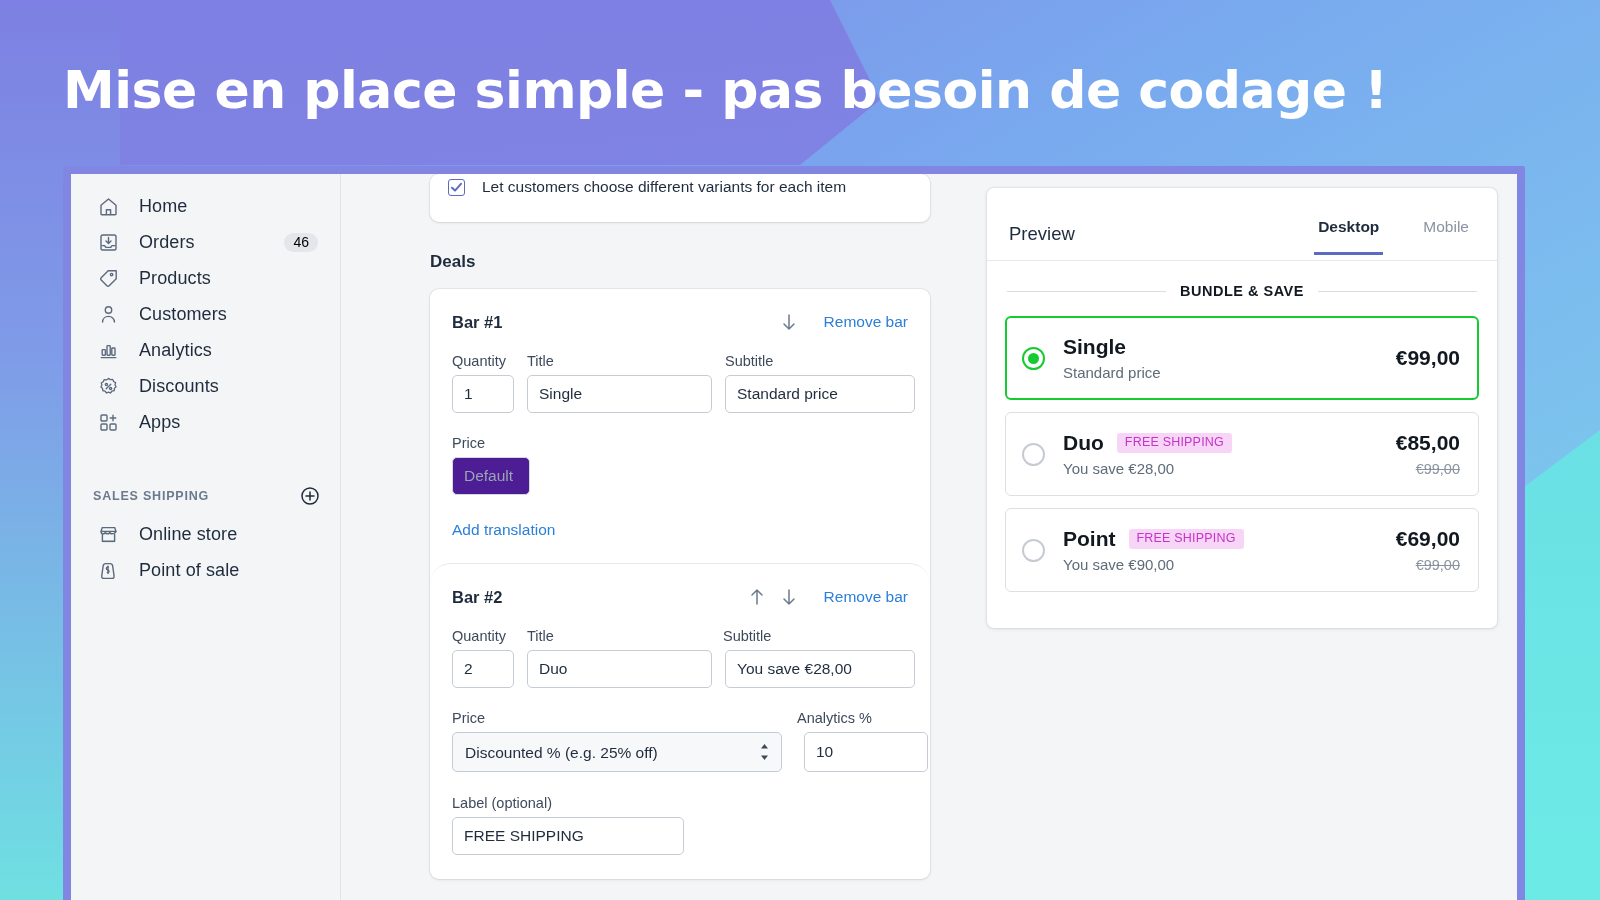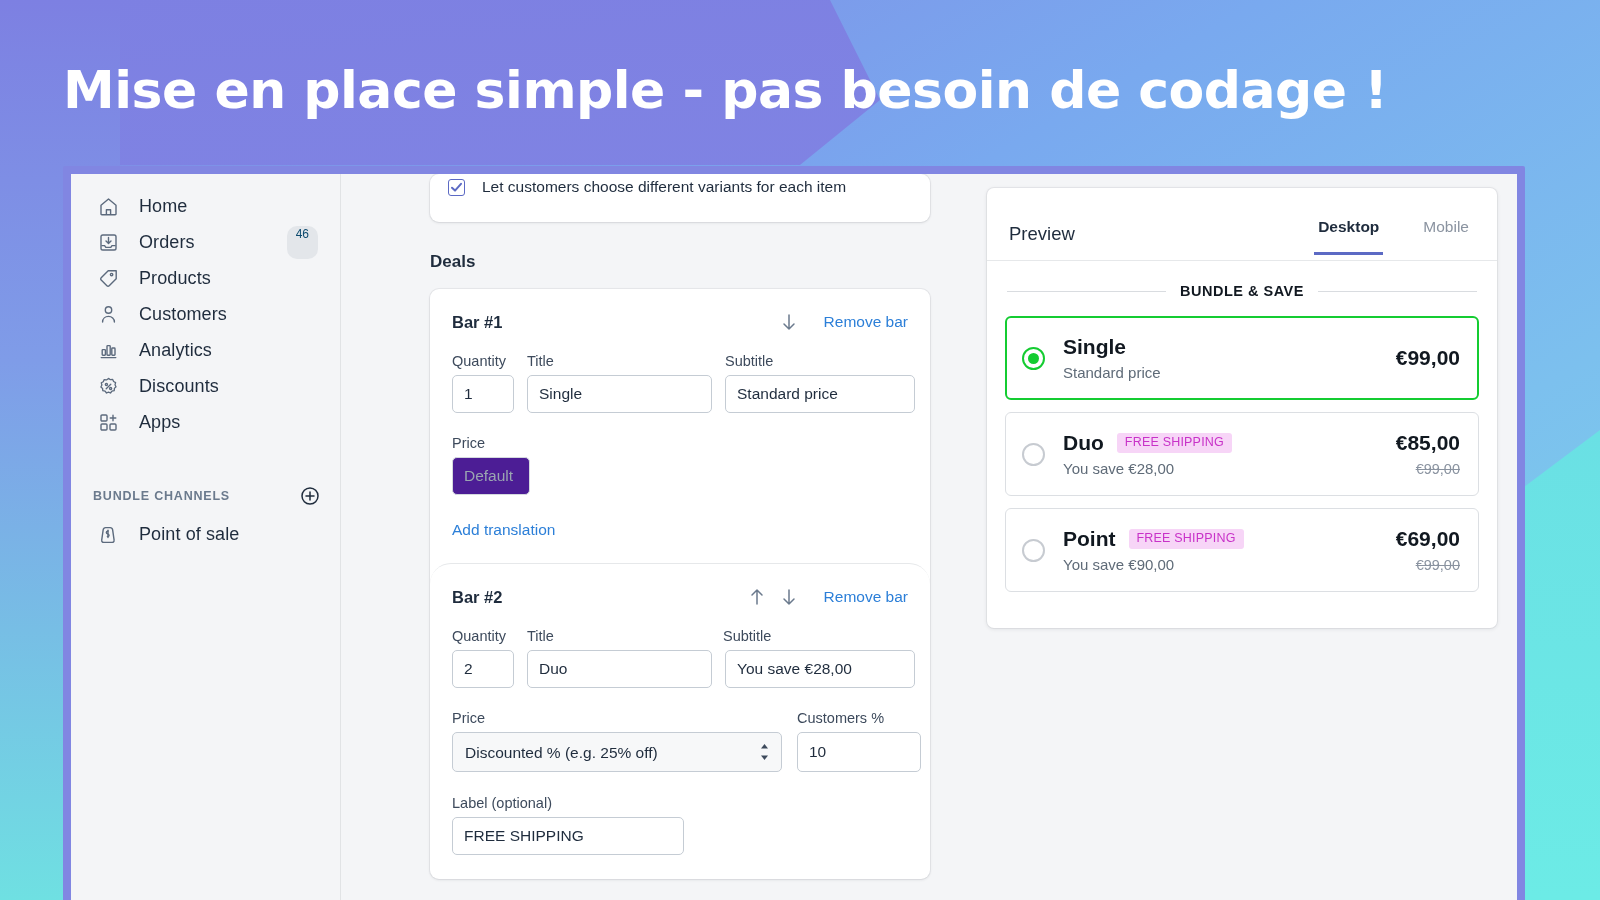--- a/index.html
+++ b/index.html
@@ -106,25 +106,25 @@
     display: flex; align-items: center; justify-content: center;
   }
   .nav-item .ico svg { width: 21px; height: 21px; display: block; }
   .nav-label {
     font-size: 18px;
     color: #1f2c3d;
     flex: 1 1 auto;
     letter-spacing: 0.1px;
   }
   .nav-badge {
-    font-size: 12px;
-    color: #0c4a6e;
+    font-size: 14px;
+    color: #000000;
     background: #e3e6ea;
     border-radius: 10px;
-    padding: 2px 9px 19px;
+    padding: 2px 9px 3px;
     line-height: 1;
   }
 
   .section-head {
     display: flex;
     align-items: center;
     padding: 0 20px 0 22px;
     margin-top: 44px;
     margin-bottom: 8px;
     height: 24px;
@@ -479,30 +479,41 @@
                   <rect x="3" y="12" width="6" height="6" rx="1"></rect>
                   <rect x="12" y="12" width="6" height="6" rx="1"></rect>
                   <path d="M15 3.2v5.6M12.2 6h5.6" stroke-linecap="round"></path>
                 </svg>
               </span>
               <span class="nav-label">Apps</span>
             </div>
           </div>
 
         <div class="section-head">
-          <div class="section-title">BUNDLE CHANNELS</div>
+          <div class="section-title">SALES SHIPPING</div>
           <div class="plus-btn">
             <svg viewBox="0 0 20 20" fill="none" stroke="currentColor" stroke-width="1.5">
               <circle cx="10" cy="10" r="8"></circle>
                 <path d="M10 6v8M6 10h8" stroke-linecap="round"></path>
             </svg>
           </div>
         </div>
 
         <div id="channel-list">
+            <div class="nav-item">
+              <span class="ico">
+                <svg viewBox="0 0 21 21" fill="none" stroke="currentColor" stroke-width="1.4">
+                  <path d="M3 7.4 4.3 3.6h12.4L18 7.4z" stroke-linejoin="round"></path>
+                  <path d="M3 7.4c0 1.4 1 2.4 2.2 2.4S7.4 8.8 7.4 7.4c0 1.4 1 2.4 2.2 2.4s2.2-1 2.2-2.4c0 1.4 1 2.4 2.2 2.4S18 8.8 18 7.4"></path>
+                  <path d="M4.4 10v7.4h12.2V10" stroke-linejoin="round"></path>
+                  <path d="M4.4 17.4h12.2"></path>
+                </svg>
+              </span>
+              <span class="nav-label">Online store</span>
+            </div>
             <div class="nav-item">
               <span class="ico">
                 <svg viewBox="0 0 21 21" fill="none" stroke="currentColor" stroke-width="1.4">
                   <path d="M7.6 3.6h4.6c1.3 0 2.2.9 2.4 2.1l1.5 10.5c.2 1.2-.7 2.2-1.9 2.2H5.6c-1.2 0-2.1-1-1.9-2.2L5.2 5.7c.2-1.2 1.1-2.1 2.4-2.1z" stroke-linejoin="round"></path>
                   <path d="M9.9 7.2c-1 0-1.6.5-1.6 1.2 0 1.6 2.8 1.2 2.8 2.8 0 .8-.7 1.3-1.7 1.3" stroke-linecap="round"></path>
                   <path d="M10 6.2v7.4" stroke-linecap="round"></path>
                 </svg>
               </span>
               <span class="nav-label">Point of sale</span>
             </div>
@@ -577,24 +588,24 @@
                 <div class="flabel">Subtitle</div>
               </div>
               <div class="field-row">
                 <input class="inp w-qty" style="margin-right: 13px;" value="2">
                 <input class="inp w-title" style="margin-right: 13px;" value="Duo">
                 <input class="inp w-sub" value="You save €28,00" style="">
               </div>
 
               <div class="field-labels" style="margin-top:22px">
                 <div class="flabel" style="width:345px">Price</div>
-                <div class="flabel">Customers %</div>
+                <div class="flabel">Analytics %</div>
               </div>
               <div class="price-row">
-                <div class="sel-wrap" style="margin-right:15px">
+                <div class="sel-wrap" style="margin-right:22px">
                   <select class="sel">
                     <option id="price-opt">Discounted % (e.g. 25% off)</option>
                   </select>
                   <div class="sel-arrows">
                     <svg viewBox="0 0 11 18" fill="currentColor">
                       <path d="M5.5 1 L9 5.5 L2 5.5 Z"></path>
                         <path d="M5.5 17 L9 12.5 L2 12.5 Z"></path>
                     </svg>
                   </div>
                 </div>

